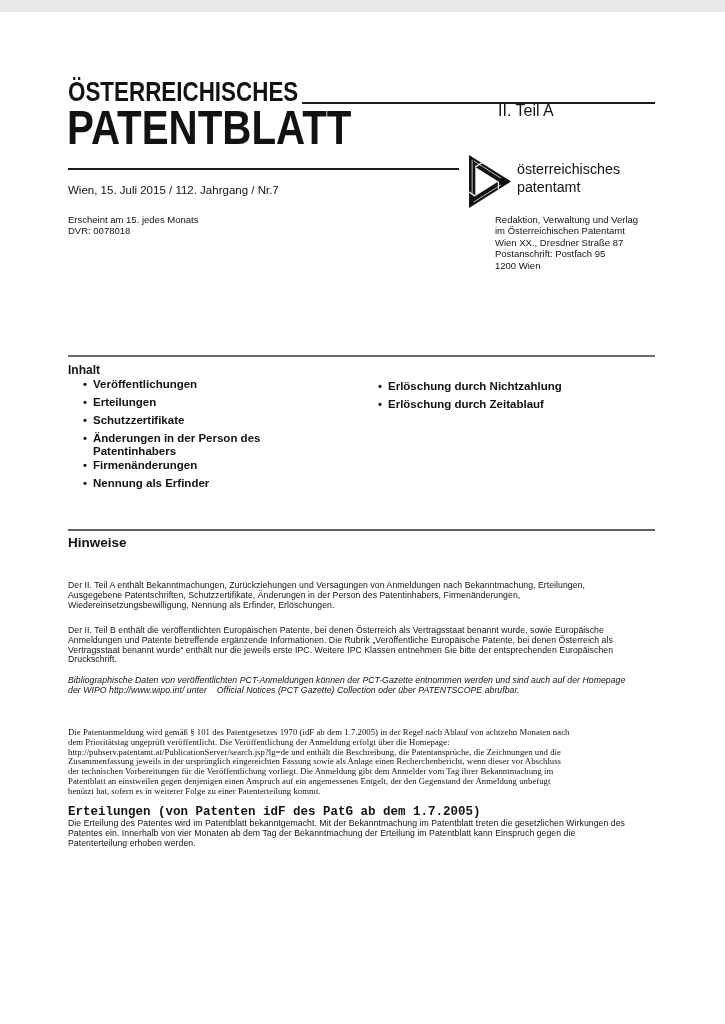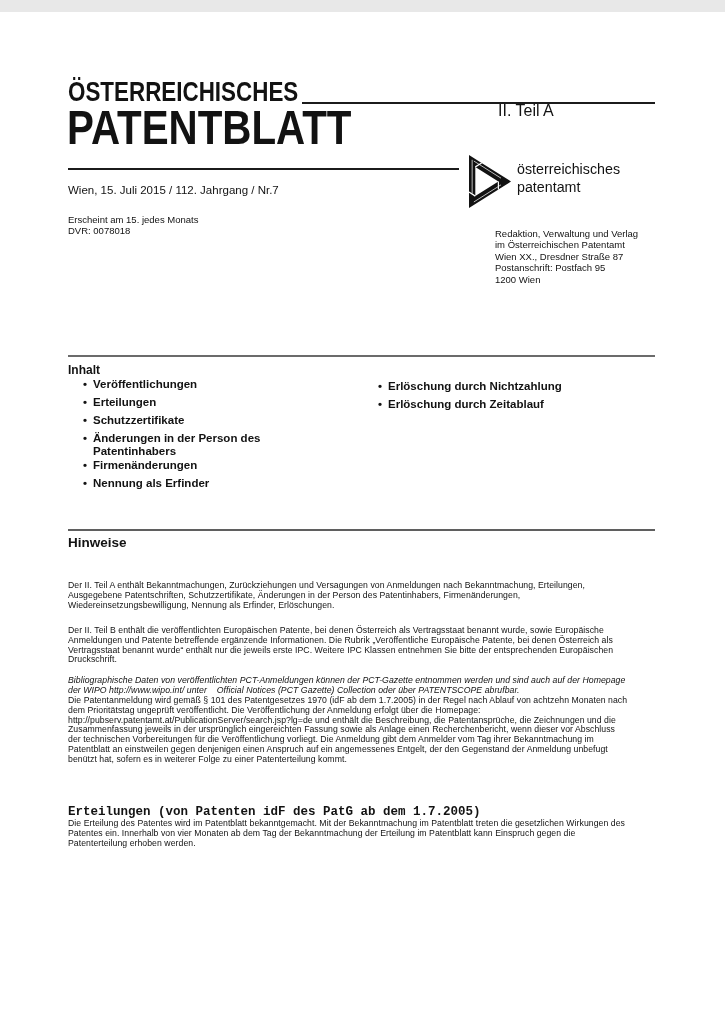--- a/index.html
+++ b/index.html
@@ -15,42 +15,42 @@
   .rule-top { left:302px; top:90px; width:353px; height:2px; background:#1b1b1b; }
   .mh2 { left:67px; top:93px; font-size:48px; font-weight:bold; line-height:46px;
          transform:scaleX(0.84); transform-origin:0 0; white-space:nowrap; }
   .part-label { left:498px; top:90px; font-size:16px; line-height:18px; }
   .rule-mid { left:68px; top:156px; width:391px; height:2px; background:#1b1b1b; }
   .logo { left:469px; top:143px; }
   .logo-text { left:517px; top:148px; font-size:15.5px; line-height:17.5px;
                transform:scaleX(0.92); transform-origin:0 0; white-space:nowrap; }
   .date-line { left:68px; top:172px; font-size:11.5px; line-height:13px; white-space:nowrap; }
   .pub-left  { left:68px;  top:202px; font-size:9.5px; line-height:11.4px; white-space:nowrap; }
-  .pub-right { left:495px; top:216px; font-size:9.5px; line-height:11.4px; white-space:nowrap; }
+  .pub-right { left:495px; top:202px; font-size:9.5px; line-height:11.4px; white-space:nowrap; }
   
   .rule-inhalt { left:68px; top:343px; width:587px; height:2px; background:#6b6b6b; }
   .inhalt-title { left:68px; top:351px; font-size:12px; font-weight:bold; }
   .toc { font-size:11.5px; font-weight:bold; }
   .toc-left  { left:83px;  top:366px; }
   .toc-right { left:378px; top:368px; }
   .toc .item { display:flex; line-height:13px; margin-bottom:5px; }
   .toc .item.tight { margin-bottom:1px; }
   .toc .bullet { width:10px; flex:0 0 10px; }
   .toc .lbl { white-space:pre-line; }
   
   .rule-hinweise { left:68px; top:517px; width:587px; height:2px; background:#5f5f5f; }
   .hinweise-title { left:68px; top:523px; font-size:13.5px; font-weight:bold; }
   .body-text { font-size:8.7px; line-height:9.8px; white-space:pre; letter-spacing:0.05px; }
   .p1 { left:68px; top:546px; }
   .p2 { left:68px; top:569px; }
   .p3 { left:68px; top:614px; }
   .p4 { left:68px; top:664px;font-style:italic; }
   .sec-heading { font-size:12.5px; font-weight:bold; white-space:nowrap; }
   .h-sec1 { left:68px; top:696px; }
-  .b-sec1 { left:68px; top:684px; }
+  .b-sec1 { left:68px; top:716px;font-family:Liberation Serif, serif; }
   .h-sec2 { left:68px; top:793px;font-family:Liberation Mono, monospace; }
   .b-sec2 { left:68px; top:807px; }
 </style>
 </head>
 <body>
 
 <div class="page">
 
   <div class="abs mh1">ÖSTERREICHISCHES</div>
   <div class="abs rule-top"></div>

